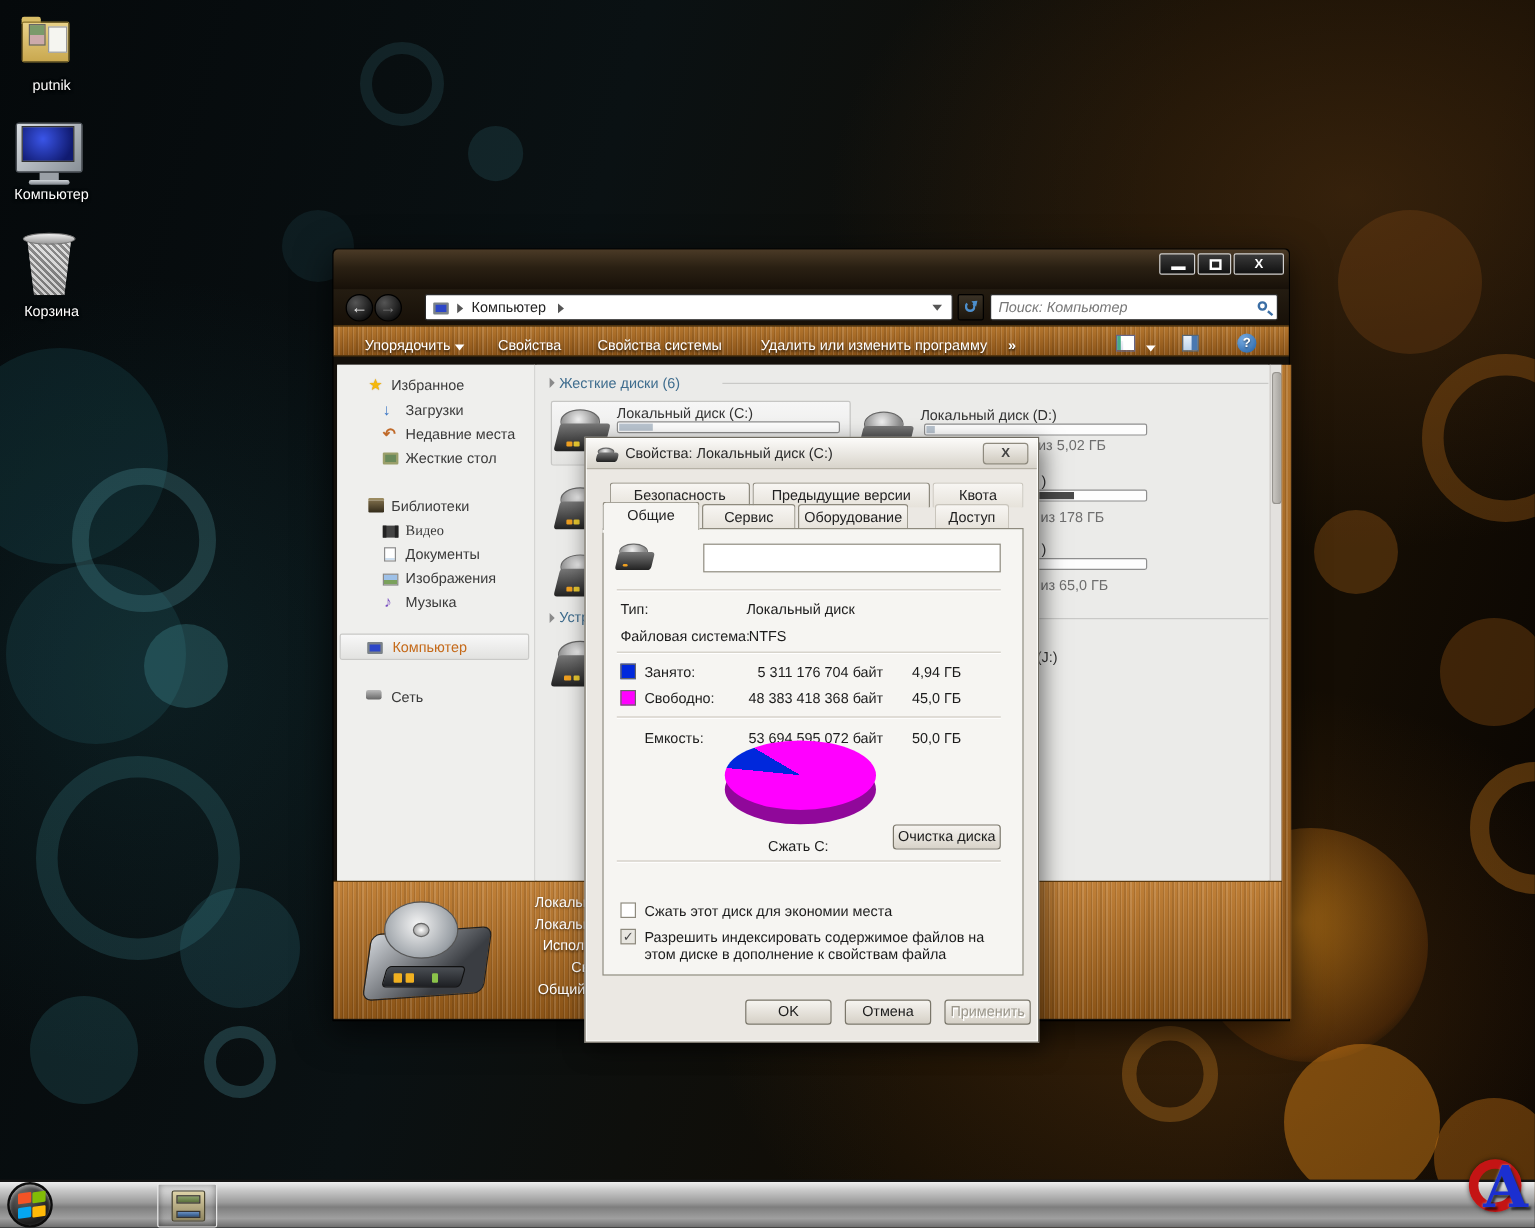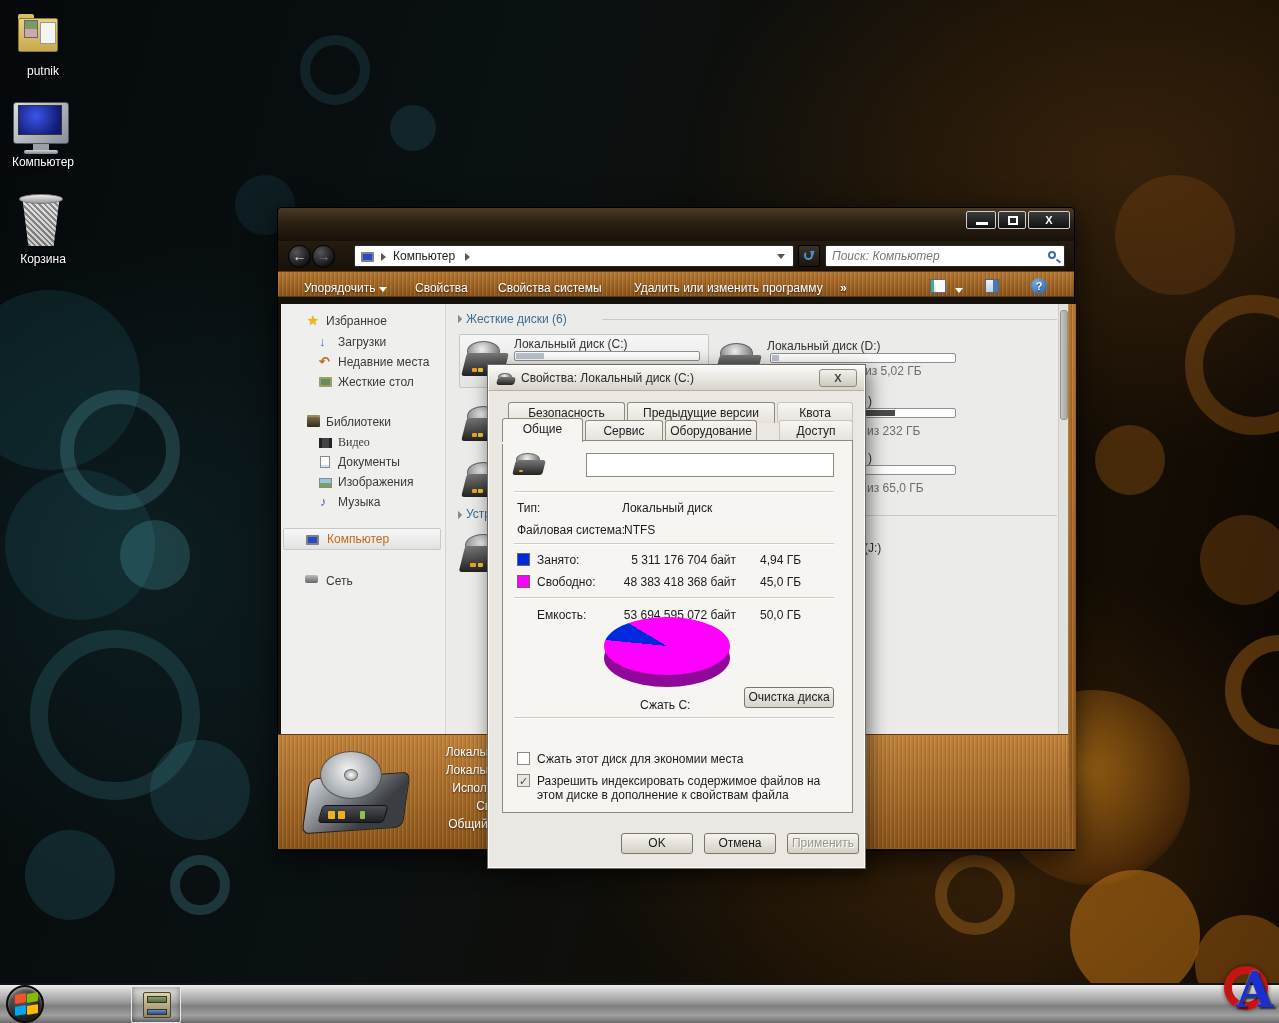--- a/index.html
+++ b/index.html
@@ -313,21 +313,21 @@
       <div class="hdd" style="left:17px;top:100px;width:42px;height:40px;">
           <div class="t"></div>
           <div class="b"></div>
           <div class="l1"></div>
           <div class="l2"></div>
         </div>
       <span class="dname" style="left:421px;top:90px;">)</span>
       <div class="dbar" style="left:323px;top:104px;width:186px;">
           <div class="fill" style="width:67%;background:#4a4a4a;"></div>
         </div>
-      <span class="dsize" style="left:420px;top:120px;">из 232 ГБ</span>
+      <span class="dsize" style="left:420px;top:120px;">из 178 ГБ</span>
 
       <div class="hdd" style="left:17px;top:156px;width:42px;height:40px;">
           <div class="t"></div>
           <div class="b"></div>
           <div class="l1"></div>
           <div class="l2"></div>
         </div>
       <span class="dname" style="left:421px;top:147px;">)</span>
       <div class="dbar" style="left:323px;top:161px;width:186px;">
           <div class="fill" style="width:20%;background:#b9c4cf;"></div>
@@ -380,21 +380,21 @@
     <div class="dclose">X</div>
   </div>
 
   <div class="tab" style="left:20px;top:37px;width:117px;">Безопасность</div>
   <div class="tab" style="left:139px;top:37px;width:148px;">Предыдущие версии</div>
   <div class="tab" style="left:289px;top:37px;width:76px;border-color:#c9c5bc;">Квота</div>
 
   <div class="tab active" style="left:14px;top:53px;width:81px;">Общие</div>
   <div class="tab" style="left:97px;top:55px;width:78px;">Сервис</div>
   <div class="tab" style="left:177px;top:55px;width:92px;">Оборудование</div>
-  <div class="tab" style="left:291px;top:55px;width:74px;border-color:#c9c5bc;">Доступ</div>
+  <div class="tab" style="left:291px;top:55px;width:62px;border-color:#c9c5bc;">Доступ</div>
 
   <div class="tabpage"></div>
 
   <div class="hdd" style="left:26px;top:86px;width:30px;height:26px;">
       <div class="t"></div>
       <div class="b"></div>
       <div class="l1"></div>
     </div>
   <div class="dtext" style="left:98px;top:88px;width:248px;"><input style=""></div>
 

